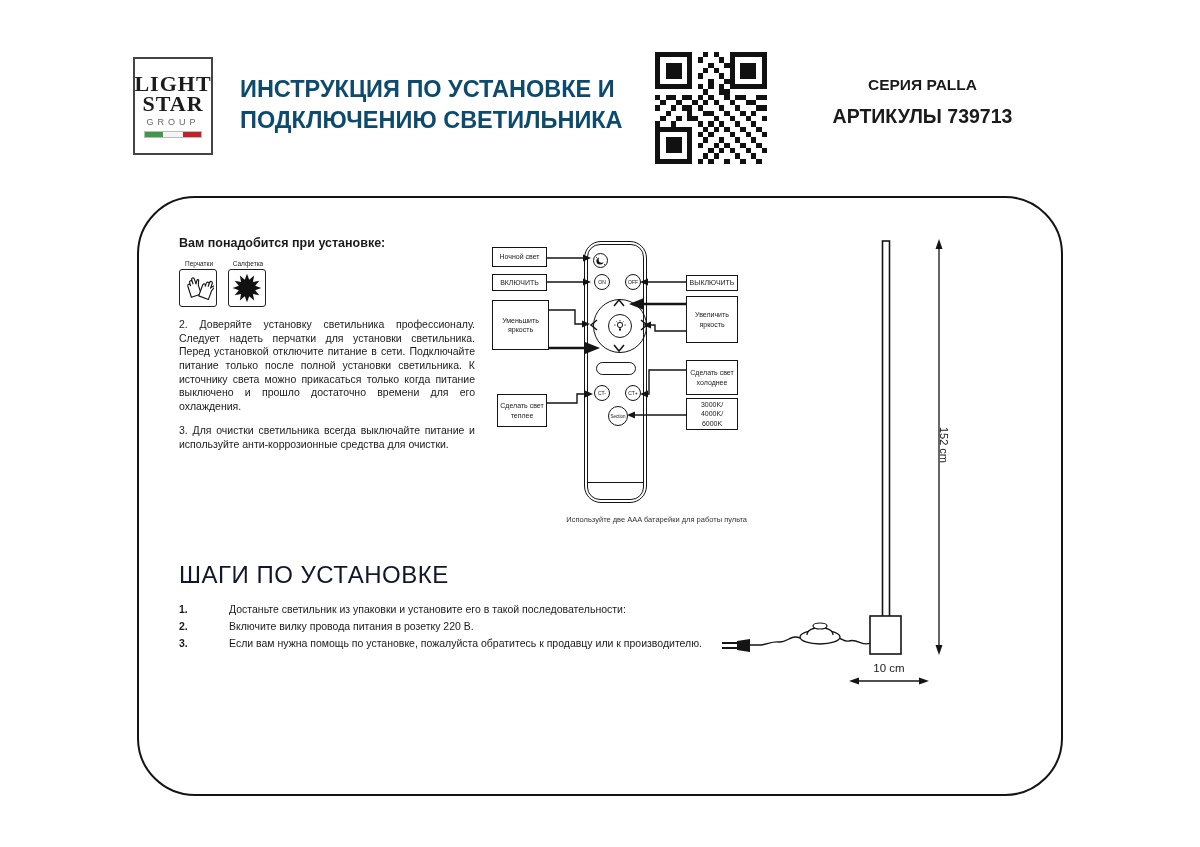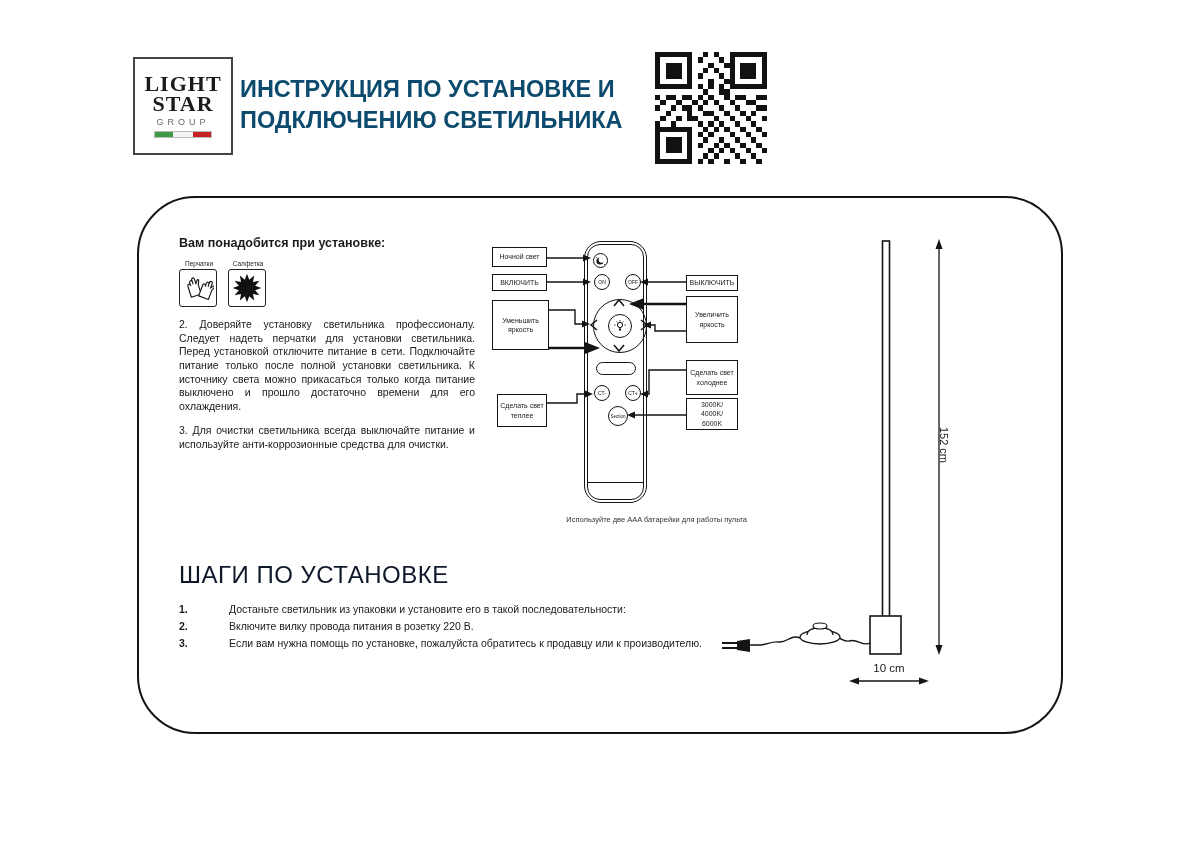--- a/index.html
+++ b/index.html
@@ -1,34 +1,34 @@
 <!DOCTYPE html>
 <html><head>
 <meta charset="utf-8">
 <style>
   html,body{margin:0;padding:0;background:#fff;}
   .page{position:relative;width:1200px;height:847px;background:#fff;overflow:hidden;
         font-family:"Liberation Sans",sans-serif;color:#1a1a1a;}
 
   
-  .logo{position:absolute;left:133px;top:57px;width:100px;height:98px;border:2px solid #444;
+  .logo{position:absolute;left:133px;top:57px;width:80px;height:98px;border:2px solid #444;
         box-sizing:border-box;display:flex;flex-direction:column;align-items:center;justify-content:center;background:#fff;}
   .logo-word{font-family:"Liberation Serif",serif;font-weight:bold;font-size:22px;line-height:.92;letter-spacing:1px;color:#1b1b1b;}
   .logo-group{font-size:9px;letter-spacing:4px;color:#666;margin-top:3px;}
   .logo-flag{width:56px;height:5px;margin-top:4px;border:1px solid #bbb;
              background:linear-gradient(90deg,#3E9A47 0 33%,#f4f4f4 33% 67%,#C42127 67% 100%);}
   .doc-title{position:absolute;left:240px;top:74px;font-size:23.5px;font-weight:bold;line-height:1.32;
              white-space:pre-line;color:#0c4a6e;}
   .qr{position:absolute;left:655px;top:52px;width:112px;height:112px;}
   .head-right{position:absolute;left:795px;top:76px;width:255px;text-align:center;}
   .series{font-size:15.5px;font-weight:bold;margin-bottom:11px;}
   .article{font-size:19.5px;font-weight:bold;}
 
   
-  .panel{position:absolute;left:137px;top:196px;width:926px;height:538px;border:2px solid #141414;
+  .panel{position:absolute;left:137px;top:196px;width:926px;height:600px;border:2px solid #141414;
          border-radius:58px;box-sizing:border-box;}
   .overlay{position:absolute;left:0;top:0;width:926px;height:538px;}
 
   
   .req{position:absolute;left:40px;top:38px;width:300px;}
   .req-heading{font-size:12.5px;font-weight:bold;margin-bottom:10px;}
   .req-items{display:flex;gap:9px;}
   .req-item{width:40px;}
   .req-label{font-size:6.5px;text-align:center;margin-bottom:2px;color:#222;}
   .req-box{width:38px;height:38px;border:1.5px solid #222;border-radius:3px;box-sizing:border-box;
@@ -107,20 +107,24 @@
         M9 14h1v1h-1zM11 14h1v1h-1zM13 14h1v1h-1zM16 14h1v1h-1zM19 14h1v1h-1z
         M8 15h1v1h-1zM10 15h1v1h-1zM14 15h1v1h-1zM17 15h1v1h-1zM20 15h1v1h-1z
         M9 16h1v1h-1zM12 16h1v1h-1zM15 16h1v1h-1zM18 16h1v1h-1z
         M8 17h1v1h-1zM11 17h1v1h-1zM13 17h1v1h-1zM16 17h1v1h-1zM19 17h1v1h-1z
         M10 18h1v1h-1zM12 18h1v1h-1zM14 18h1v1h-1zM17 18h1v1h-1zM20 18h1v1h-1z
         M9 19h1v1h-1zM11 19h1v1h-1zM15 19h1v1h-1zM18 19h1v1h-1z
         M8 20h1v1h-1zM10 20h1v1h-1zM13 20h1v1h-1zM16 20h1v1h-1zM19 20h1v1h-1z"></path>
     </g>
   </svg>
 
+  <div class="head-right">
+    <div class="series">СЕРИЯ PALLA</div>
+    <div class="article">АРТИКУЛЫ 739713</div>
+  </div>
 
   <div class="panel">
 
     <svg class="overlay" viewBox="0 0 926 538">
       <g stroke="#141414" stroke-width="1.4" fill="none">
         <path d="M408 60 H444"></path>
         <path d="M408 84 H444"></path>
         <path d="M547 84 H509"></path>
         <path d="M410 112 H436 V126 H443"></path>
         <path d="M547 133 H516 V127 H512"></path>

